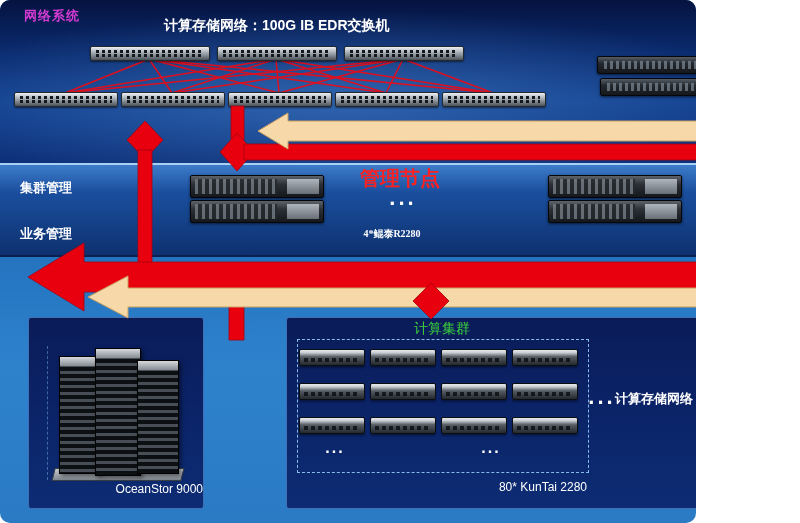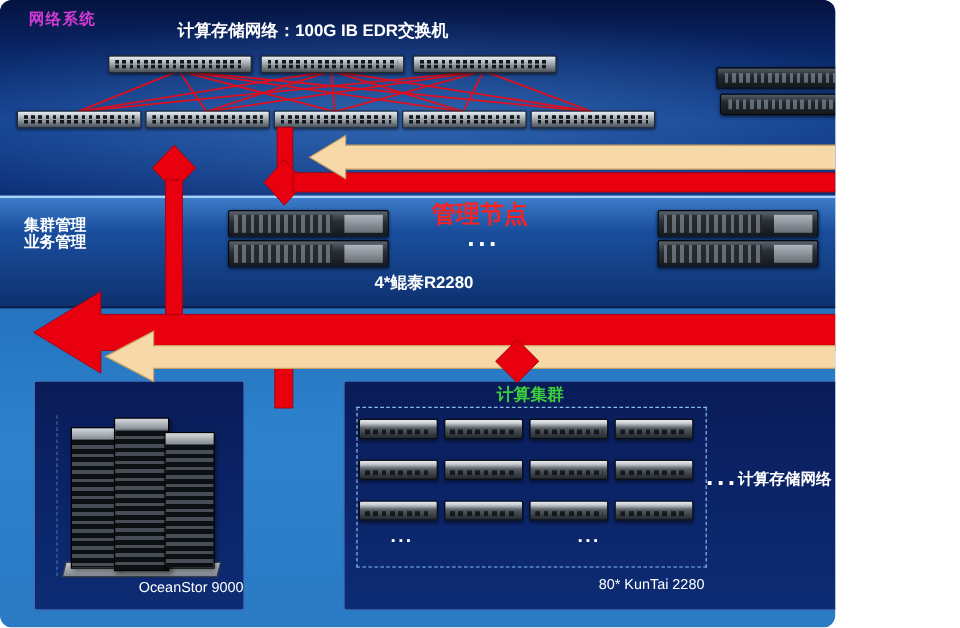--- a/index.html
+++ b/index.html
@@ -23,22 +23,22 @@
     background:linear-gradient(180deg,#3d7cc9 0%,#1a4f9e 30%,#0e3170 100%);
     border-top:2px solid #a8d0f5;border-bottom:2px solid #0a2050;
   }
 
   
   .t-magenta{color:#d43bd4;font-weight:bold;font-size:13px;letter-spacing:1px;}
   .t-net-title{color:#ffffff;font-weight:bold;font-size:14px;}
   .t-net-title-sm{color:#ffffff;font-weight:bold;font-size:13px;}
   .t-side{color:#ffffff;font-size:13px;font-weight:bold;}
   .t-red-title{color:#ff2020;font-weight:bold;font-size:20px;text-align:center;}
-  .t-white-bold{color:#ffffff;font-weight:bold;font-size:14px;text-align:left;}
-  .t-green-title{color:#3ad13a;font-weight:bold;font-size:14px;text-align:center;}
+  .t-white-bold{color:#ffffff;font-weight:bold;font-size:10px;text-align:center;font-family:Liberation Serif, serif;}
+  .t-green-title{color:#3ad13a;font-weight:normal;font-size:14px;text-align:center;}
   .t-dots{color:#ffffff;font-weight:bold;font-size:22px;letter-spacing:3px;line-height:10px;}
   .t-dots-sm{color:#ffffff;font-weight:bold;font-size:16px;letter-spacing:2px;line-height:8px;}
   .t-plain-white{color:#ffffff;font-size:12px;text-align:right;}
 
   
   .sw{
     height:13px;background:linear-gradient(180deg,#eef1f3 0%,#c3c9cf 25%,#8b939b 60%,#636a72 85%,#4a5056 100%);
     border:1px solid #23282e;border-radius:2px;box-shadow:0 1px 2px rgba(0,0,0,.5);
   }
   .sw::before{content:"";position:absolute;left:5px;right:5px;top:3px;height:3px;
@@ -87,21 +87,21 @@
 
   svg.layer{position:absolute;left:0;top:0;pointer-events:none;}
 </style>
 </head>
 <body>
 
 <div class="stage">
 
   <div class="abs band-network">
     <span class="abs t-magenta" style="left:24px;top:7px;">网络系统</span>
-    <span class="abs t-net-title" style="left:148px;top:17px;">计算存储网络：100G IB EDR交换机</span>
+    <span class="abs t-net-title" style="left:164px;top:17px;">计算存储网络：100G IB EDR交换机</span>
 
     <svg class="layer" width="600" height="120">
       <g stroke="#ef0a14" stroke-width="1.5" opacity="0.92">
         <line x1="149" y1="59" x2="65" y2="93"></line>
           <line x1="149" y1="59" x2="172" y2="93"></line>
         <line x1="149" y1="59" x2="279" y2="93"></line>
           <line x1="149" y1="59" x2="386" y2="93"></line>
         <line x1="149" y1="59" x2="493" y2="93"></line>
         <line x1="276" y1="59" x2="65" y2="93"></line>
           <line x1="276" y1="59" x2="172" y2="93"></line>
@@ -125,21 +125,21 @@
     <div class="abs sw" style="left:228px;top:92px;width:102px;"></div>
     <div class="abs sw" style="left:335px;top:92px;width:102px;"></div>
     <div class="abs sw" style="left:442px;top:92px;width:102px;"></div>
 
     <div class="abs ge" style="left:597px;top:56px;"></div>
     <div class="abs ge" style="left:600px;top:78px;"></div>
   </div>
 
   <div class="abs band-mgmt">
     <span class="abs t-side" style="left:20px;top:14px;">集群管理</span>
-    <span class="abs t-side" style="left:20px;top:28px;">业务管理</span>
+    <span class="abs t-side" style="left:20px;top:60px;">业务管理</span>
 
     <div class="abs t-red-title" style="left:320px;top:0px;width:160px;">管理节点</div>
 
     <div class="abs server" style="left:190px;top:10px;"></div>
     <div class="abs server" style="left:190px;top:35px;"></div>
     <div class="abs server" style="left:548px;top:10px;"></div>
     <div class="abs server" style="left:548px;top:35px;"></div>
 
     <div class="abs t-dots" style="left:378px;top:28px;width:50px;text-align:center;">...</div>
     <div class="abs t-white-bold" style="left:312px;top:62px;width:160px;">4*鲲泰R2280</div>

